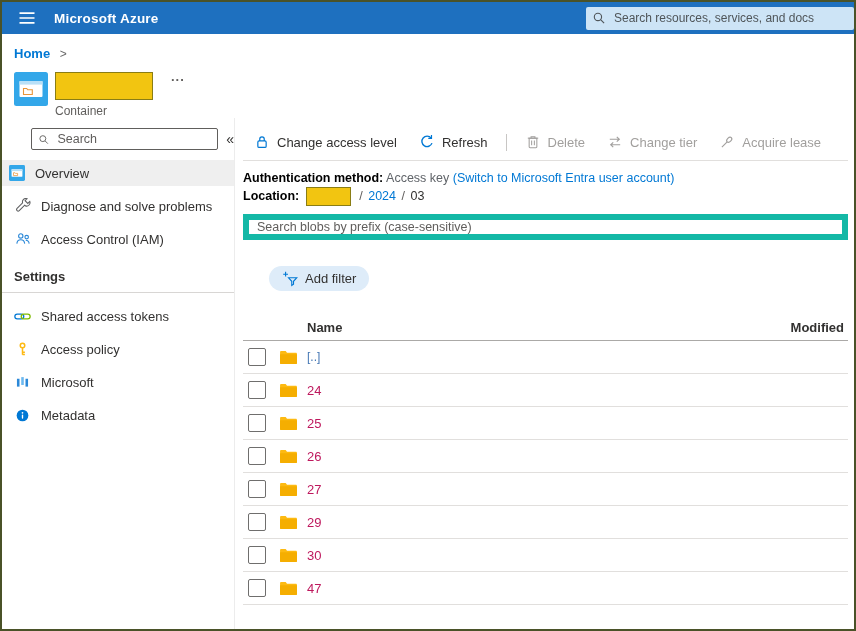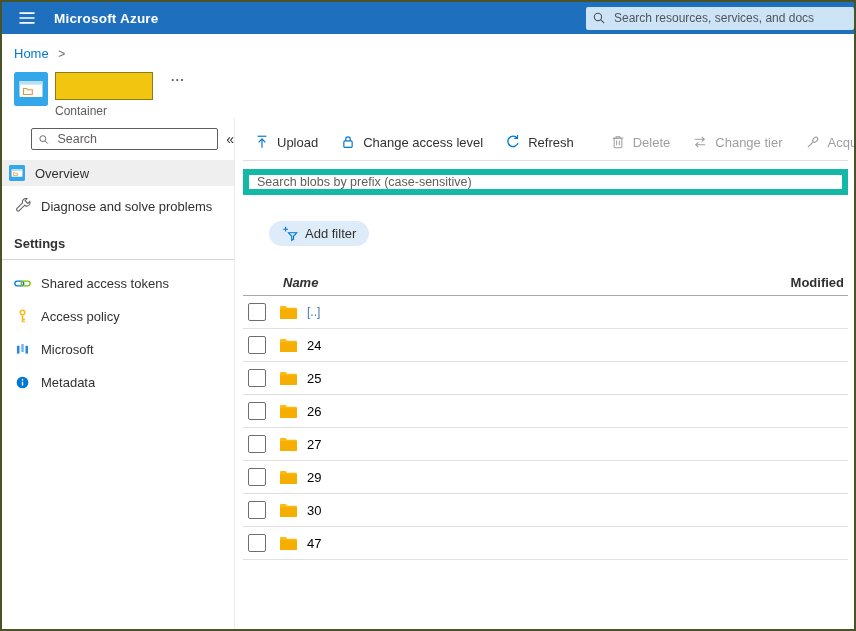--- a/index.html
+++ b/index.html
@@ -7,21 +7,21 @@
   
   .topbar{height:32px;min-height:32px;background:#1e70bf;display:flex;align-items:center;padding:0 0 0 14px;}
   .hamburger{width:22px;height:22px;display:flex;align-items:center;justify-content:center;cursor:pointer;}
   .brand{color:#fff;font-weight:bold;font-size:13.5px;margin-left:16px;letter-spacing:.2px;cursor:pointer;}
   .topsearch{margin-left:auto;display:flex;align-items:center;background:#cde4f6;border-radius:2px;height:23px;width:268px;padding:0 6px;box-sizing:border-box;}
   .topsearch svg{flex:0 0 auto;}
   .topsearch input{border:none;outline:none;background:transparent;font-size:12px;color:#3b3a39;margin-left:6px;width:100%;font-family:"Liberation Sans",sans-serif;}
   .topsearch input::placeholder{color:#4f5559;opacity:1;}
   
   .breadcrumb{padding:12px 0 0 12px;font-size:13px;}
-  .breadcrumb a{color:#0078d4;text-decoration:none;cursor:pointer;}
+  .breadcrumb a{color:#0078d4;text-decoration:none;cursor:pointer;font-weight:bold;}
   .breadcrumb .sep{color:#6b6b6b;margin-left:6px;font-size:12px;}
   .pagehead{display:flex;padding:11px 0 0 12px;}
   .pagehead .bigicon{width:34px;height:34px;}
   .ph-right{margin-left:7px;}
   .ph-toprow{display:flex;align-items:flex-start;}
   .redact{display:inline-block;background:#f2c511;border:1px solid #8a7d15;box-sizing:border-box;}
   .title-redact{width:98px;height:28px;}
   .more{color:#605e5c;font-size:13px;font-weight:bold;margin-left:18px;letter-spacing:1px;cursor:pointer;line-height:10px;}
   .subtitle{font-size:12px;color:#605e5c;margin-top:4px;}
   
@@ -48,27 +48,27 @@
   .infolines a{color:#0078d4;text-decoration:none;cursor:pointer;}
   .loc-redact{width:45px;height:19px;vertical-align:middle;margin:0 3px;}
   .loc-sep{color:#605e5c;margin:0 2px;}
   .loc-month{color:#323130;}
   .blobsearch{margin-top:8px;width:100%;height:26px;box-sizing:border-box;border:6px solid #14b8a6;border-radius:0;padding:0 8px;font-size:12.5px;color:#323130;font-family:"Liberation Sans",sans-serif;outline:none;}
   .blobsearch::placeholder{color:#605e5c;opacity:1;}
   .addfilter{margin:26px 0 0 26px;display:inline-flex;align-items:center;gap:7px;height:25px;padding:0 13px;background:#deecf9;border:none;border-radius:13px;font-size:13px;color:#323130;cursor:pointer;font-family:"Liberation Sans",sans-serif;}
   
   .table{margin-top:24px;}
   .thead{display:flex;align-items:center;height:25px;border-bottom:1px solid #aba9a7;font-size:13px;font-weight:bold;color:#323130;}
-  .th-name{margin-left:40px;font-style:italic;}
+  .th-name{margin-left:64px;}
   .th-modified{margin-left:auto;margin-right:4px;}
   .trow{display:flex;align-items:center;height:32px;border-bottom:1px solid #e1dfdd;cursor:pointer;}
   .trow.hl{background:#f3f2f1;}
   .cb{width:16px;height:16px;border:1.5px solid #6f6e6d;border-radius:2px;background:#fff;margin-left:5px;box-sizing:content-box;cursor:pointer;}
   .trow .ficon{margin-left:13px;display:flex;}
-  .rowname{margin-left:9px;font-size:13px;color:#000000;}
+  .rowname{margin-left:9px;font-size:13px;color:#be185d;}
   .rowname.parent{color:#4678b5;font-size:12px;}
 </style>
 </head>
 <body>
 
 <div class="frame">
 
   <header class="topbar">
     <span class="hamburger">
       <svg width="20" height="20" viewBox="0 0 20 20">
@@ -134,20 +134,31 @@
 
       <div class="nav-item">
         <span class="nicon">
           <svg width="16" height="16" viewBox="0 0 20 20">
               <path d="M12.2 8.9 5.3 15.8a1.9 1.9 0 1 1-2.7-2.7l6.9-6.9a4.3 4.3 0 0 1 5.6-5.3L12.6 3.4l3.4 3.4 2.5-2.5a4.3 4.3 0 0 1-5.3 5.6z" fill="none" stroke="#5f6062" stroke-width="1.3"></path>
             </svg>
         </span>
         <span>Diagnose and solve problems</span>
       </div>
 
+      <div class="nav-item">
+        <span class="nicon">
+          <svg width="16" height="16" viewBox="0 0 20 20" fill="none" stroke="#2b88d8" stroke-width="1.4">
+              <circle cx="7.2" cy="6.2" r="2.7"></circle>
+              <path d="M2.3 15.8c.3-3 2.3-4.8 4.9-4.8 2.6 0 4.6 1.8 4.9 4.8"></path>
+              <circle cx="14.6" cy="7.6" r="2.2"></circle>
+              <path d="M13.4 11.6c2.3 0 4 1.6 4.3 4.2"></path>
+            </svg>
+        </span>
+        <span>Access Control (IAM)</span>
+      </div>
 
       <div class="settings-header">Settings</div>
       <hr class="sb-divider">
 
       <div class="nav-item">
         <span class="nicon">
           <svg width="17" height="17" viewBox="0 0 20 20" fill="none" stroke-width="1.5">
               <rect x="1" y="7.2" width="10.5" height="5.6" rx="2.8" stroke="#0078d4"></rect>
               <rect x="8.5" y="7.2" width="10.5" height="5.6" rx="2.8" stroke="#7fba00"></rect>
             </svg>
@@ -184,28 +195,20 @@
               <rect x="9.1" y="8.5" width="1.8" height="5.8" rx=".9" fill="#ffffff"></rect>
             </svg>
         </span>
         <span>Metadata</span>
       </div>
     </aside>
 
     <main class="main">
 
       <div class="toolbar">
-        <button class="tbtn">
-          <svg width="16" height="16" viewBox="0 0 20 20" fill="none" stroke="#0078d4" stroke-width="1.5">
-              <path d="M4.5 2.8h11"></path>
-              <path d="M10 17.2V6.2"></path>
-              <path d="M5.8 10.4 10 6.2l4.2 4.2"></path>
-            </svg>
-          <span>Upload</span>
-        </button>
         <button class="tbtn">
           <svg width="16" height="16" viewBox="0 0 20 20" fill="none" stroke="#0078d4" stroke-width="1.5">
               <rect x="4.8" y="8.6" width="10.4" height="8.2" rx="1.6"></rect>
               <path d="M7.2 8.6V6.4a2.8 2.8 0 0 1 5.6 0v2.2"></path>
             </svg>
           <span>Change access level</span>
         </button>
         <button class="tbtn">
           <svg width="16" height="16" viewBox="0 0 20 20" fill="none">
               <path d="M16.2 11.4A6.5 6.5 0 1 1 15.2 5.2" stroke="#0078d4" stroke-width="1.7"></path>
@@ -232,20 +235,35 @@
         </button>
         <button class="tbtn disabled" aria-disabled="true">
           <svg width="16" height="16" viewBox="0 0 20 20" fill="none" stroke="#a19f9d" stroke-width="1.4">
               <ellipse cx="12.8" cy="7.2" rx="3.7" ry="2.5" transform="rotate(-45 12.8 7.2)"></ellipse>
               <path d="M10.2 9.8 3.6 16.4"></path>
             </svg>
           <span>Acquire lease</span>
         </button>
       </div>
 
+      <div class="infolines">
+        <div>
+          <b>Authentication method:</b>
+          <span>Access key</span>
+          <a>(Switch to Microsoft Entra user account)</a>
+        </div>
+        <div>
+          <b>Location:</b>
+          <span class="redact loc-redact"></span>
+          <span class="loc-sep">/</span>
+          <a>2024</a>
+          <span class="loc-sep">/</span>
+          <span class="loc-month">03</span>
+        </div>
+      </div>
 
       <input type="text" class="blobsearch" placeholder="Search blobs by prefix (case-sensitive)" style="">
 
       <button class="addfilter">
         <svg width="16" height="16" viewBox="0 0 20 20" fill="none" stroke="#0078d4" stroke-width="1.4">
             <path d="M1.5 4h6M4.5 1v6"></path>
             <path d="M8.2 8.5h10.2l-4 4.4v3.7l-2.2 1.4v-5.1z"></path>
           </svg>
         <span>Add filter</span>
       </button>

